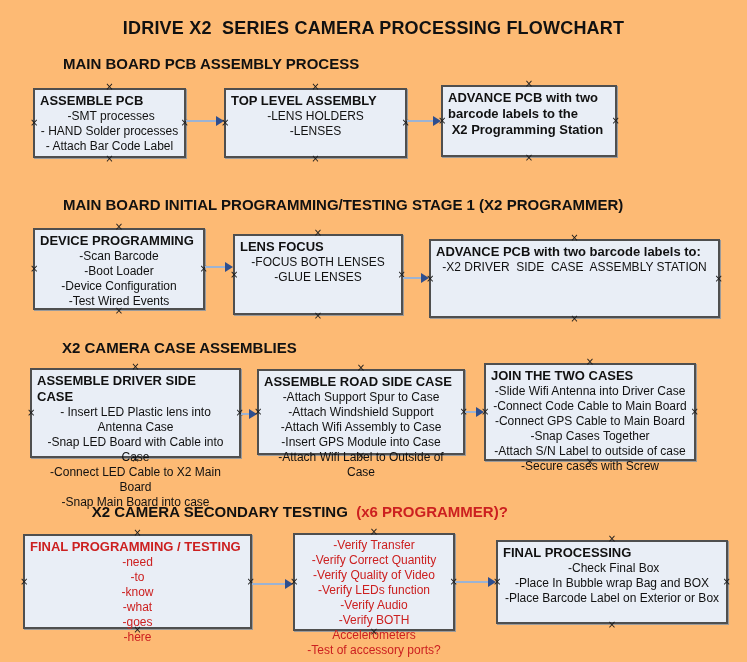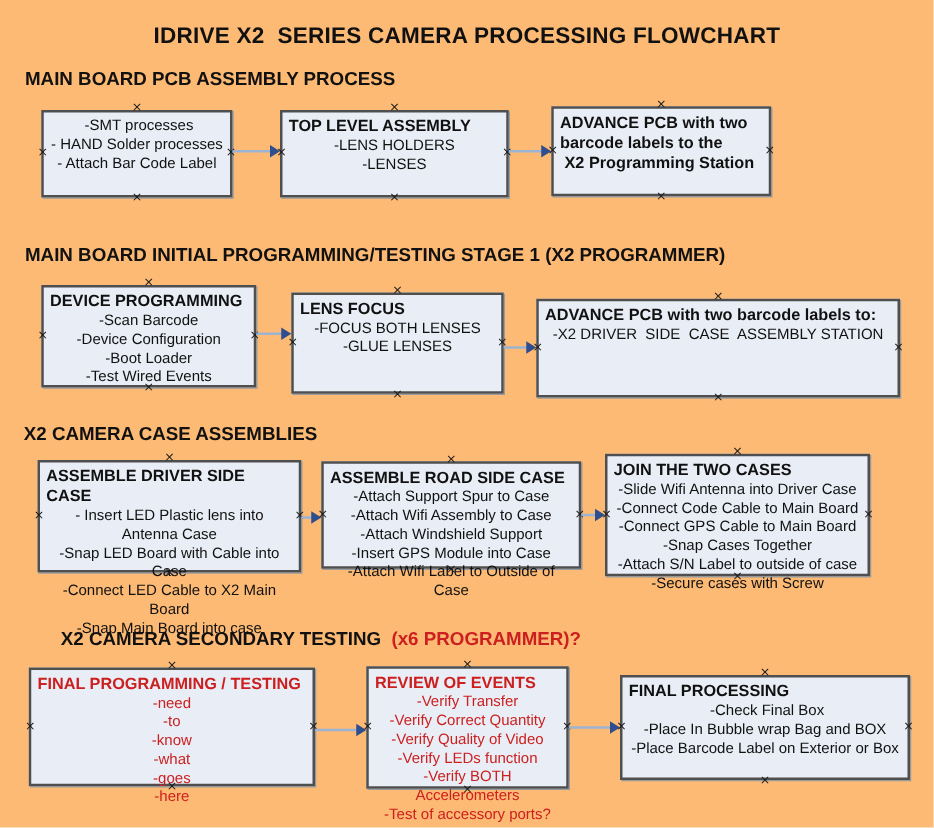--- a/index.html
+++ b/index.html
@@ -18,20 +18,21 @@
     font-size: 18px;
     font-weight: bold;
     letter-spacing: 0.2px;
     white-space: pre;
   }
   .section-heading {
     position: absolute;
     font-size: 15px;
     font-weight: bold;
     white-space: pre;
+    margin-left: 43px;
   }
   .section-heading .suffix { color: #cc2020; }
   .flow-box {
     position: absolute;
     background: #e9eef6;
     border: 2px solid #4f4f4f;
     box-shadow: 1px 1px 0 #9a9a9a;
     padding: 3px 5px 2px 5px;
     box-sizing: border-box;
     overflow: visible;
@@ -83,20 +84,21 @@
 
   <div class="page-title">IDRIVE X2  SERIES CAMERA PROCESSING FLOWCHART</div>
 
   <div class="section-heading" style="left:20px; top:55px;">MAIN BOARD PCB ASSEMBLY PROCESS</div>
 
   <div class="flow-box" style="left:33px; top:88px; width:153px; height:70px;">
     <span class="handle h-top">×</span>
     <span class="handle h-bottom">×</span>
     <span class="handle h-left">×</span>
     <span class="handle h-right">×</span>
+    <div class="box-title">ASSEMBLE PCB</div>
     <div class="box-item"> -SMT processes</div>
     <div class="box-item">- HAND Solder processes</div>
     <div class="box-item">- Attach Bar Code Label</div>
   </div>
 
   <div class="arrow" style="left:186px; top:121px; width:38px;">
     <div class="shaft"></div>
     <div class="head"></div>
   </div>
 
@@ -127,22 +129,22 @@
 
   <div class="section-heading" style="left:20px; top:196px;">MAIN BOARD INITIAL PROGRAMMING/TESTING STAGE 1 (X2 PROGRAMMER)</div>
 
   <div class="flow-box" style="left:33px; top:228px; width:172px; height:82px;">
     <span class="handle h-top">×</span>
     <span class="handle h-bottom">×</span>
     <span class="handle h-left">×</span>
     <span class="handle h-right">×</span>
     <div class="box-title">DEVICE PROGRAMMING</div>
     <div class="box-item">-Scan Barcode</div>
+    <div class="box-item">-Boot Loader</div>
     <div class="box-item">-Device Configuration</div>
-    <div class="box-item">-Boot Loader</div>
     <div class="box-item">-Test Wired Events</div>
   </div>
 
   <div class="arrow" style="left:205px; top:267px; width:28px;">
     <div class="shaft"></div>
     <div class="head"></div>
   </div>
 
   <div class="flow-box" style="left:233px; top:234px; width:170px; height:81px;">
     <span class="handle h-top">×</span>
@@ -187,22 +189,22 @@
     <div class="head"></div>
   </div>
 
   <div class="flow-box" style="left:257px; top:369px; width:208px; height:86px;">
     <span class="handle h-top">×</span>
     <span class="handle h-bottom">×</span>
     <span class="handle h-left">×</span>
     <span class="handle h-right">×</span>
     <div class="box-title">ASSEMBLE ROAD SIDE CASE</div>
     <div class="box-item">-Attach Support Spur to Case</div>
+    <div class="box-item">-Attach Windshield Support</div>
     <div class="box-item">-Attach Wifi Assembly to Case</div>
-    <div class="box-item">-Attach Windshield Support</div>
     <div class="box-item">-Insert GPS Module into Case</div>
     <div class="box-item">-Attach Wifi Label to Outside of Case</div>
   </div>
 
   <div class="arrow" style="left:465px; top:412px; width:19px;">
     <div class="shaft"></div>
     <div class="head"></div>
   </div>
 
   <div class="flow-box" style="left:484px; top:363px; width:212px; height:98px;">
@@ -240,25 +242,25 @@
   <div class="arrow" style="left:252px; top:584px; width:41px;">
     <div class="shaft"></div>
     <div class="head"></div>
   </div>
 
   <div class="flow-box red" style="left:293px; top:533px; width:162px; height:98px;">
     <span class="handle h-top">×</span>
     <span class="handle h-bottom">×</span>
     <span class="handle h-left">×</span>
     <span class="handle h-right">×</span>
-    <div class="box-title">REVIEW OF EVENTS</div>
     <div class="box-item">-Verify Transfer</div>
     <div class="box-item">-Verify Correct Quantity</div>
     <div class="box-item">-Verify Quality of Video</div>
     <div class="box-item">-Verify LEDs function</div>
+    <div class="box-item">-Verify Audio</div>
     <div class="box-item">-Verify BOTH Accelerometers</div>
     <div class="box-item">-Test of accessory ports?</div>
   </div>
 
   <div class="arrow" style="left:455px; top:582px; width:41px;">
     <div class="shaft"></div>
     <div class="head"></div>
   </div>
 
   <div class="flow-box" style="left:496px; top:540px; width:232px; height:84px;">

